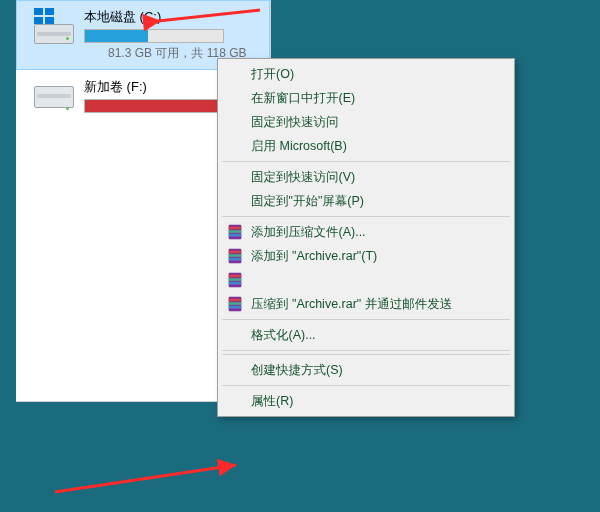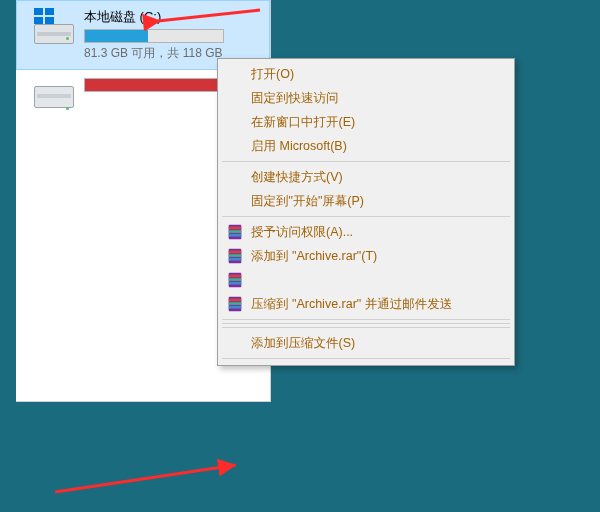--- a/index.html
+++ b/index.html
@@ -43,21 +43,21 @@
     border: 1px solid #b5b5b5;
     background: #e6e6e6;
     position: relative;
     margin-bottom: 2px;
   }
   .bar-fill {
     position: absolute; left: 0; top: 0; bottom: 0;
   }
   .bar-fill.blue { background: #26a0da; }
   .bar-fill.red  { background: #d13438; }
-  .drive-sub { color: #6d6d6d; font-size: 12px; }
+  .drive-sub { color: #6d6d6d; font-size: 12px; margin-left: 24px; }
 
   
   .ic-osdrive .body { position:absolute; left:0; right:0; bottom:0; height:20px; background:#dfe3e6; border:1px solid #9aa5ad; border-radius:2px; }
   .ic-osdrive .slot { position:absolute; left:3px; right:3px; bottom:8px; height:4px; background:#c4cacf; border-radius:1px; }
   .ic-osdrive .led { position:absolute; right:5px; bottom:4px; width:3px; height:3px; background:#5fbf5f; border-radius:50%; }
   .ic-osdrive .win { position:absolute; left:0; top:0; width:22px; height:18px; }
   .ic-osdrive .q { position:absolute; width:9px; height:7px; background:#0078d7; }
   .ic-osdrive .q1{ left:0; top:0;} .ic-osdrive .q2{ left:11px; top:0;}
   .ic-osdrive .q3{ left:0; top:9px;} .ic-osdrive .q4{ left:11px; top:9px;}
 
@@ -75,21 +75,21 @@
     border: 1px solid #a0a0a0;
     box-shadow: 3px 3px 6px rgba(0,0,0,.25);
     padding: 3px;
   }
   .mi {
     display: flex;
     align-items: center;
     height: 24px;
     padding: 0 24px 0 30px;
     position: relative;
-    color: #a16207;
+    color: #14532d;
     cursor: default;
     font-size: 12.5px;
   }
   .mi .ic {
     position: absolute; left: 4px; top: 2px;
     width: 20px; height: 20px;
   }
   .mi .arrow {
     position: absolute; right: 8px; top: 8px;
     width: 0; height: 0;
@@ -135,59 +135,60 @@
     </div>
   </div>
 
   <div class="drive">
     <div class="drive-icon ic-drive">
       <div class="body"></div>
         <div class="slot"></div>
         <div class="led"></div>
     </div>
     <div class="drive-body">
+      <div class="drive-name">新加卷 (F:)</div>
       <div class="bar">
         <div class="bar-fill red" style="width:97%"></div>
       </div>
     </div>
   </div>
 
 </div>
 
 <div class="ctx">
   <div class="mi">
       <span>打开(O)</span>
     </div>
   <div class="mi">
+      <span>在新窗口中打开(E)</span>
+    </div>
+  <div class="mi">
       <span>固定到快速访问</span>
     </div>
   <div class="mi">
-      <span>在新窗口中打开(E)</span>
-    </div>
-  <div class="mi">
       <span>启用 Microsoft(B)</span>
     </div>
   <div class="sep"></div>
   <div class="mi">
-      <span>创建快捷方式(V)</span>
+      <span>固定到快速访问(V)</span>
     </div>
   <div class="mi">
       <span>固定到"开始"屏幕(P)</span>
     </div>
   <div class="sep"></div>
   <div class="mi">
       <span class="ic ic-rar">
         <svg viewBox="0 0 20 20">
           <rect x="3" y="2" width="14" height="16" fill="#7b2ea0" rx="1"></rect>
           <rect x="3" y="4" width="14" height="3" fill="#c44"></rect>
           <rect x="3" y="8" width="14" height="3" fill="#4a8"></rect>
           <rect x="3" y="12" width="14" height="3" fill="#48c"></rect>
         </svg>
       </span>
-      <span>授予访问权限(A)...</span>
+      <span>添加到压缩文件(A)...</span>
     </div>
   <div class="mi">
       <span class="ic ic-rar">
         <svg viewBox="0 0 20 20">
           <rect x="3" y="2" width="14" height="16" fill="#7b2ea0" rx="1"></rect>
           <rect x="3" y="4" width="14" height="3" fill="#c44"></rect>
           <rect x="3" y="8" width="14" height="3" fill="#4a8"></rect>
           <rect x="3" y="12" width="14" height="3" fill="#48c"></rect>
         </svg>
       </span>
@@ -208,26 +209,32 @@
         <svg viewBox="0 0 20 20">
           <rect x="3" y="2" width="14" height="16" fill="#7b2ea0" rx="1"></rect>
           <rect x="3" y="4" width="14" height="3" fill="#c44"></rect>
           <rect x="3" y="8" width="14" height="3" fill="#4a8"></rect>
           <rect x="3" y="12" width="14" height="3" fill="#48c"></rect>
         </svg>
       </span>
       <span>压缩到 "Archive.rar" 并通过邮件发送</span>
     </div>
   <div class="sep"></div>
-  <div class="sep"></div>
-  <div class="sep"></div>
-  <div class="mi">
-      <span>添加到压缩文件(S)</span>
-    </div>
-  <div class="sep"></div>
+  <div class="mi">
+      <span>格式化(A)...</span>
+    </div>
+  <div class="sep"></div>
+  <div class="sep"></div>
+  <div class="mi">
+      <span>创建快捷方式(S)</span>
+    </div>
+  <div class="sep"></div>
+  <div class="mi">
+      <span>属性(R)</span>
+    </div>
 </div>
 
 <svg class="arrow-svg" style="left:140px; top:6px; width:130px; height:30px;">
   <defs>
       <marker id="ah1" markerWidth="8" markerHeight="8" refX="1" refY="3" orient="auto">
         <path d="M6,0 L0,3 L6,6 Z" fill="#ff2a2a"></path>
       </marker>
     </defs>
   <line x1="120" y1="4" x2="18" y2="15" stroke="#ff2a2a" stroke-width="3" marker-end="url(#ah1)"></line>
 </svg>

